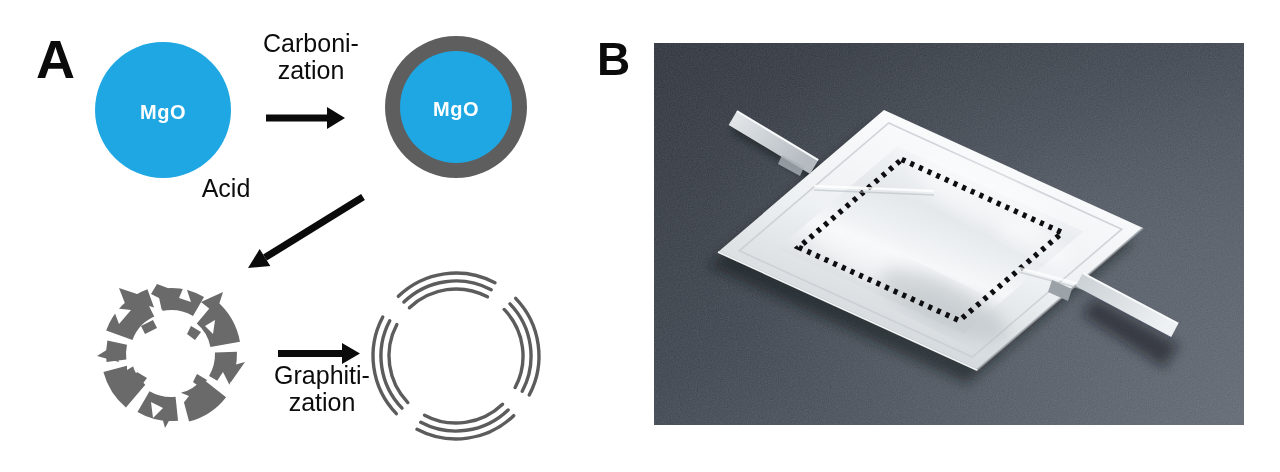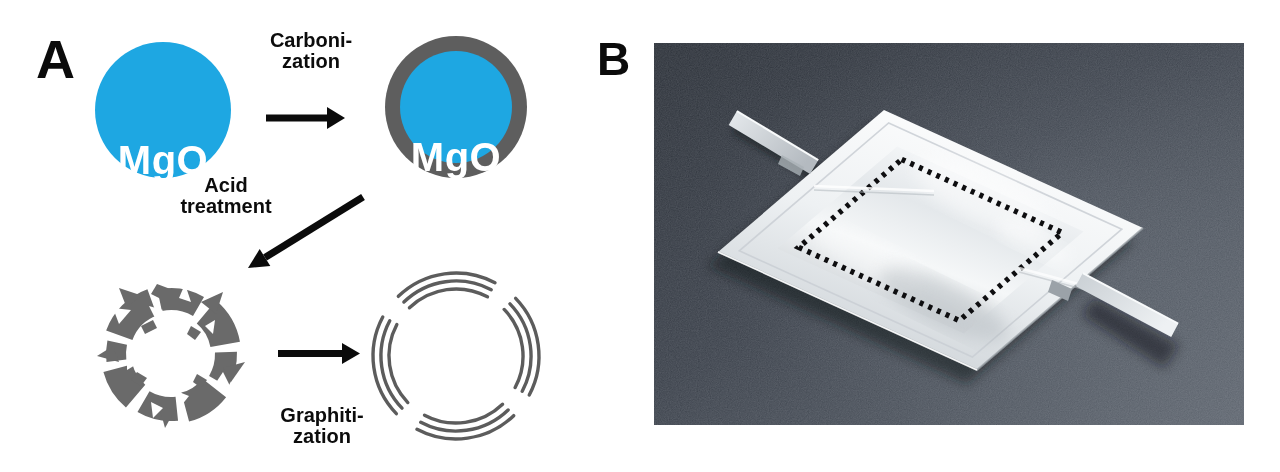--- a/index.html
+++ b/index.html
@@ -2,27 +2,27 @@
 <html><head>
 <meta charset="utf-8">
 <style>
   html,body{margin:0;padding:0;background:#ffffff;}
   .fig{position:relative;width:1280px;height:472px;background:#ffffff;overflow:hidden;
        font-family:"Liberation Sans", sans-serif;}
   .abs{position:absolute;}
   .panel-label{position:absolute;font-weight:700;color:#0b0b0b;line-height:1;}
   #label-a{left:36px;top:32px;font-size:54px;}
   #label-b{left:597px;top:36px;font-size:46px;}
-  .step{position:absolute;transform:translateX(-50%);text-align:center;font-weight:700;
-        font-size:20px;line-height:1.06;color:#0c0c0c;white-space:nowrap;}
+  .step{position:absolute;transform:translateX(-50%);text-align:center;font-weight:400;
+        font-size:25px;line-height:1.06;color:#0c0c0c;white-space:nowrap;}
   #step-carbonization{left:311px;top:30px;}
   #step-acid{left:226px;top:175px;}
-  #step-graphitization{left:322px;top:405px;}
-  .mgo{position:absolute;transform:translate(-50%,-50%);font-weight:700;font-size:40px;
-       color:#ffffff;letter-spacing:0.5px;margin-top:48px;}
+  #step-graphitization{left:322px;top:362px;}
+  .mgo{position:absolute;transform:translate(-50%,-50%);font-weight:700;font-size:20px;
+       color:#ffffff;letter-spacing:0.5px;}
   #mgo-core{left:163px;top:112px;}
   #mgo-coated{left:456px;top:109px;}
   #diagram-svg{left:0;top:0;}
   #photo-svg{left:654px;top:43px;}
 </style>
 </head>
 <body>
 
 <div class="fig">
 
@@ -105,21 +105,20 @@
 
   <div class="panel-label" id="label-a">A</div>
 
   <div class="step" id="step-carbonization">
     <div>Carboni-</div>
     <div>zation</div>
   </div>
 
   <div class="step" id="step-acid">
     <div>Acid</div>
-    <div>treatment</div>
   </div>
 
   <div class="step" id="step-graphitization">
     <div>Graphiti-</div>
     <div>zation</div>
   </div>
 
   <div class="mgo" id="mgo-core">MgO</div>
   <div class="mgo" id="mgo-coated">MgO</div>
 

